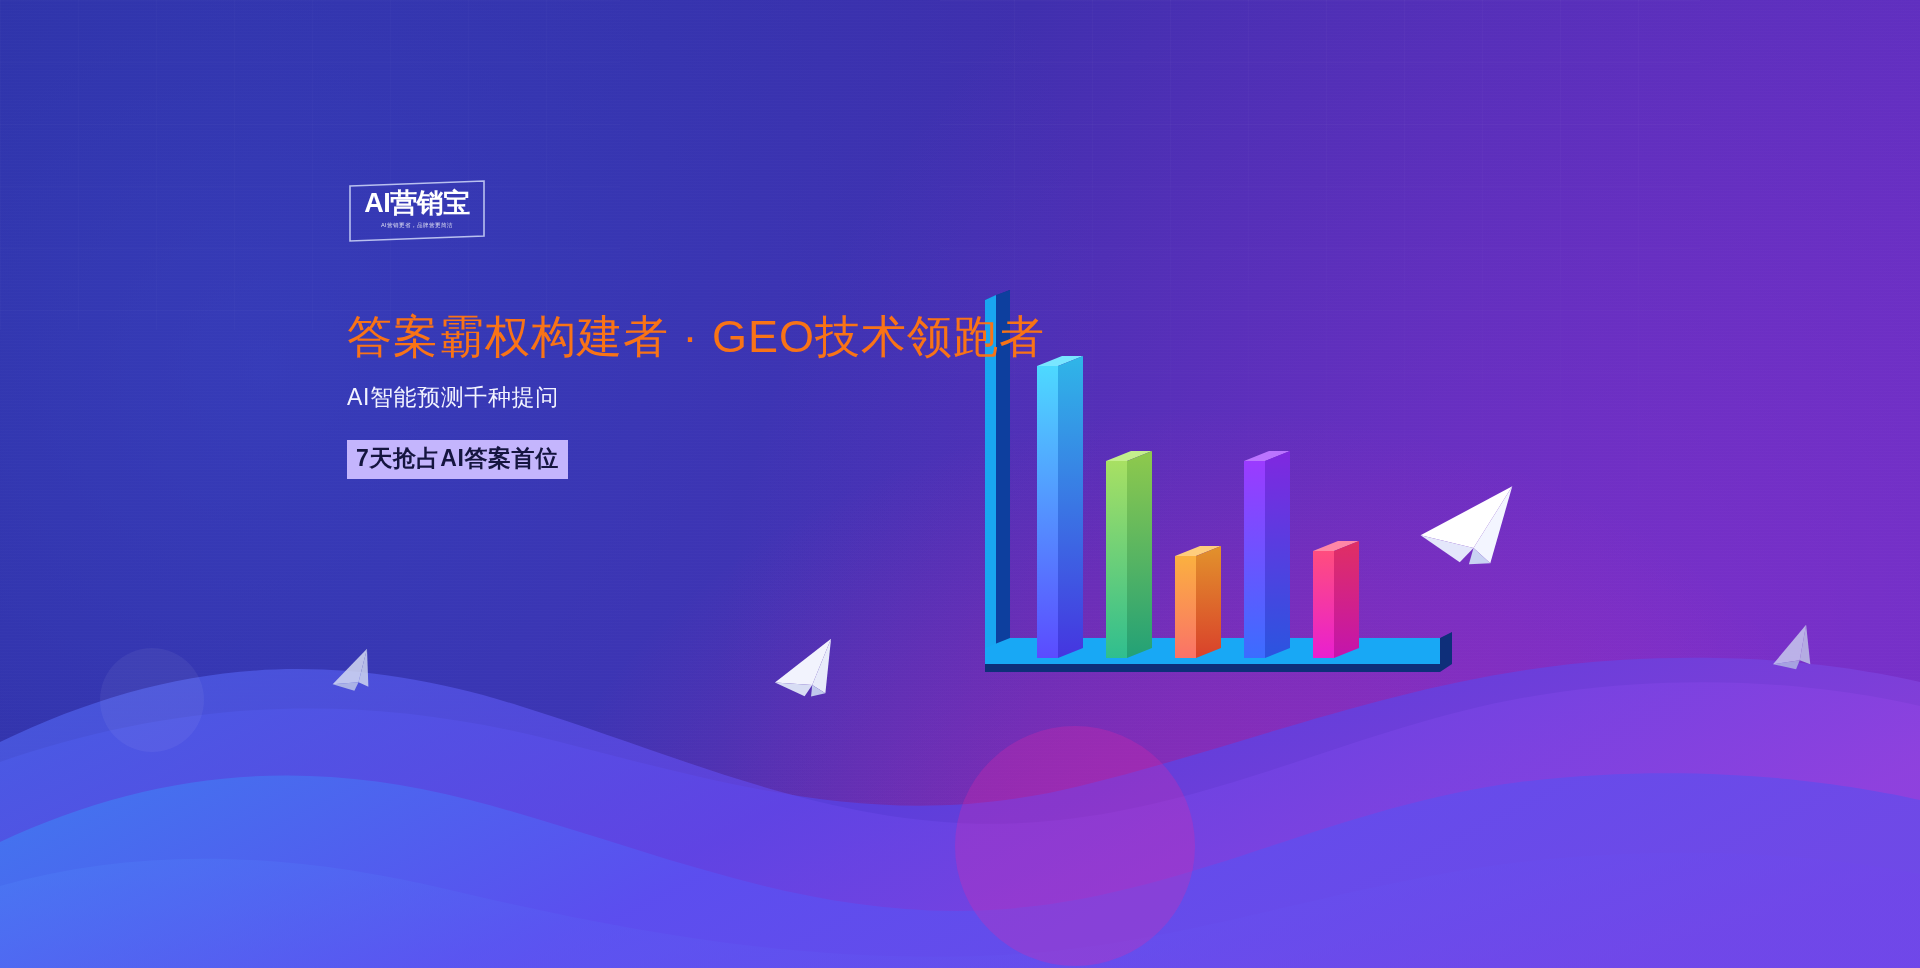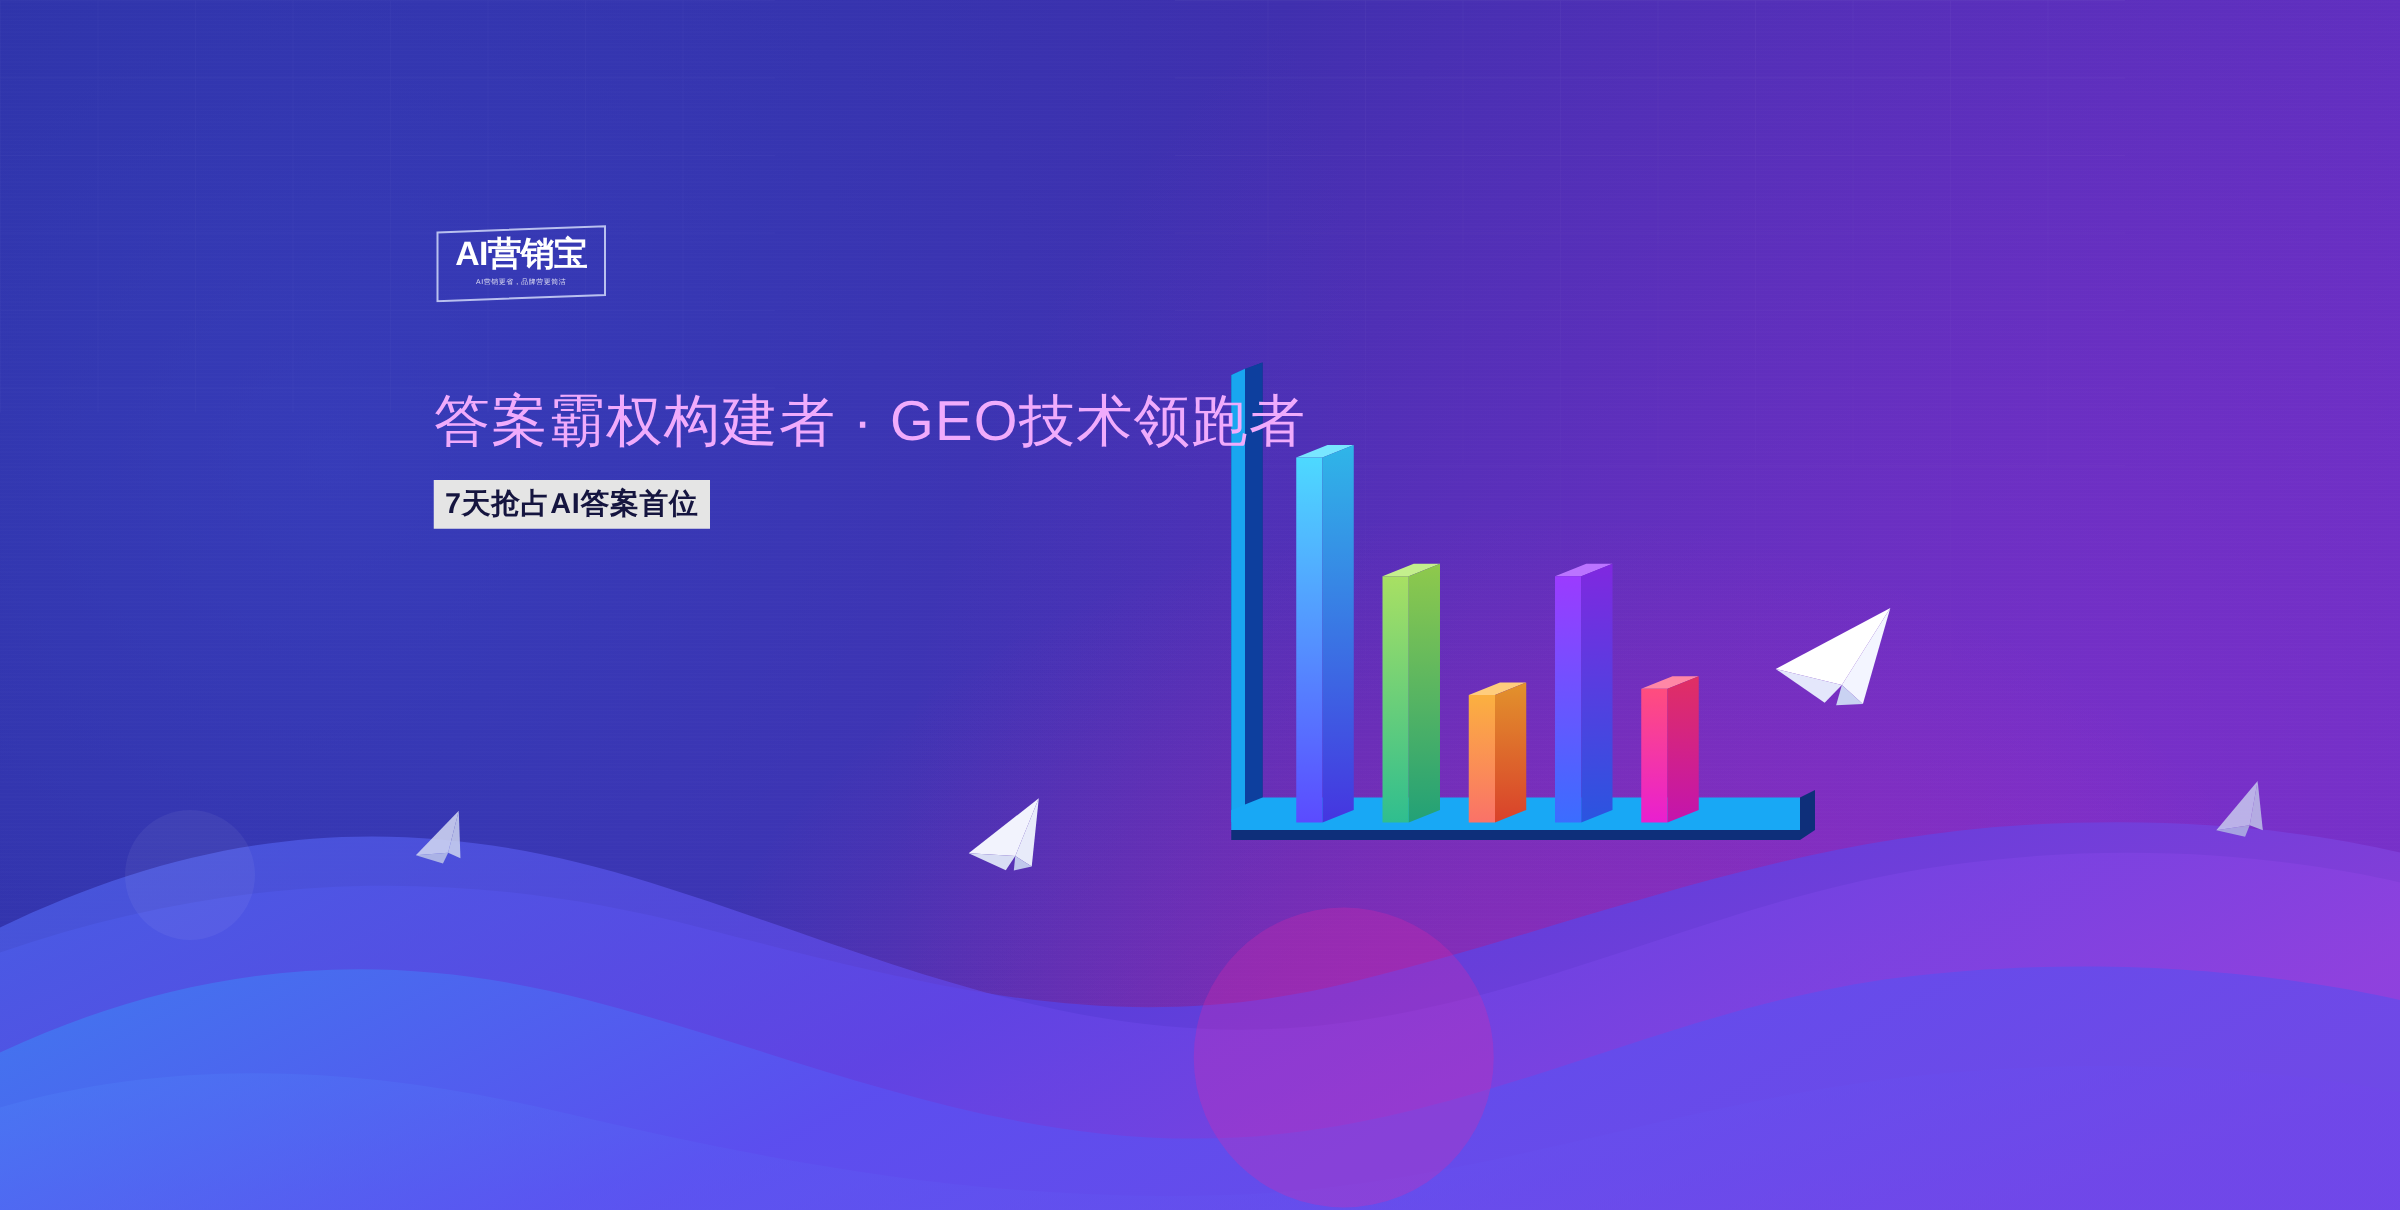--- a/index.html
+++ b/index.html
@@ -80,40 +80,40 @@
     left: 8px;
     top: 42px;
     width: 124px;
     text-align: center;
     color: rgba(255,255,255,0.85);
     font-size: 5.5px;
     letter-spacing: 0.5px;
     white-space: nowrap;
   }
   .headline {
-    color: #f0abfc;
+    color: #f97316;
     font-size: 45px;
     font-weight: 400;
     line-height: 1.12;
     letter-spacing: 1px;
     white-space: nowrap;
     margin-bottom: 22px;
   }
   .subline {
     color: #f2f3ff;
     font-size: 23px;
     font-weight: 400;
     letter-spacing: 0.6px;
     line-height: 1.2;
     margin-bottom: 28px;
     white-space: nowrap;
   }
   .subline.highlight {
     display: inline-block;
-    background: #e5e5e5;
+    background: #c4b5fd;
     color: #15153f;
     font-weight: bold;
     padding: 5px 9px 6px 9px;
     margin-bottom: 16px;
   }
   .hl-wrap { line-height: 0; }
 </style>
 </head>
 <body>
 
@@ -305,19 +305,20 @@
     <div class="logo-box">
       <svg class="logo-frame" viewBox="0 0 140 62">
         <polygon points="3,6 137,1 137,56 3,61" fill="none" stroke="#b9c0ef" stroke-width="1.6"></polygon>
       </svg>
       <div class="logo-text">AI营销宝</div>
       <div class="logo-sub">AI营销更省，品牌营更简洁</div>
     </div>
 
     <div class="headline">答案霸权构建者 · GEO技术领跑者</div>
 
+    <div class="subline">AI智能预测千种提问</div>
     <div class="hl-wrap">
       <div class="subline highlight">7天抢占AI答案首位</div>
     </div>
 
   </div>
 
 </div>
 
 </body></html>

